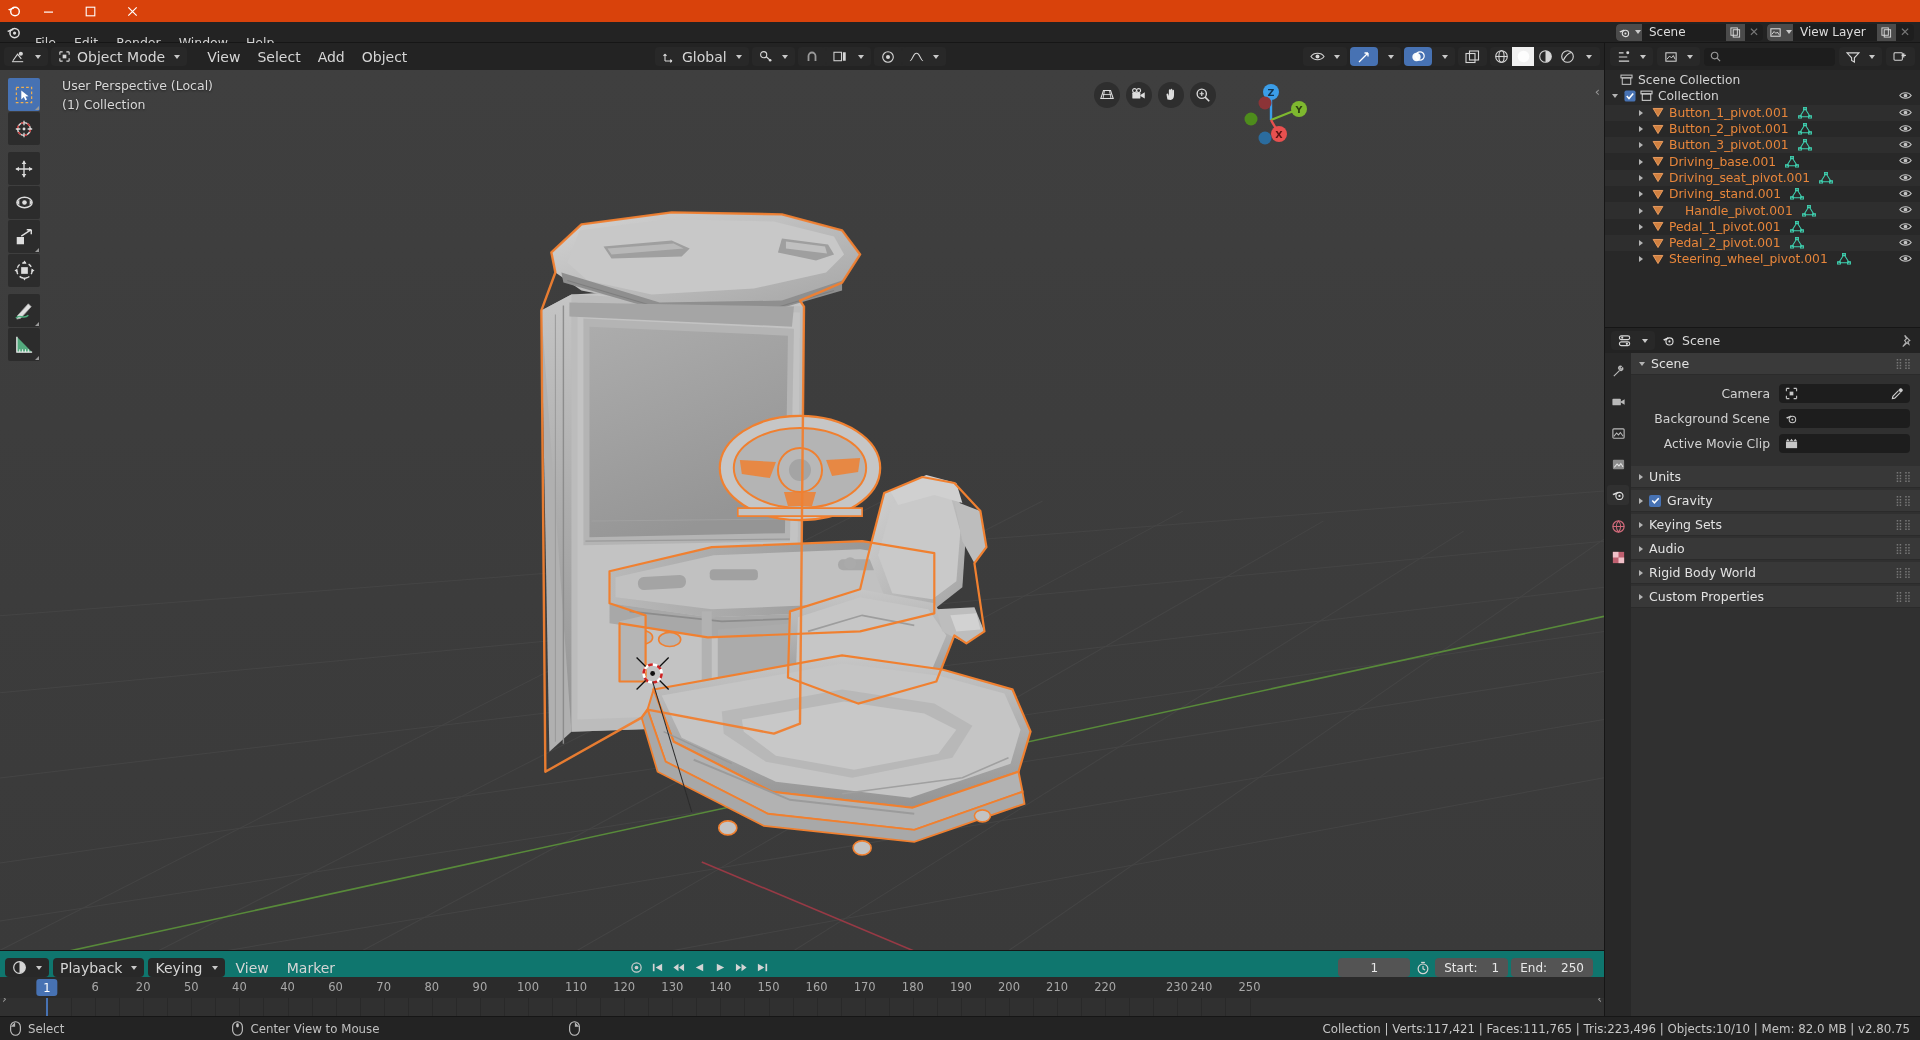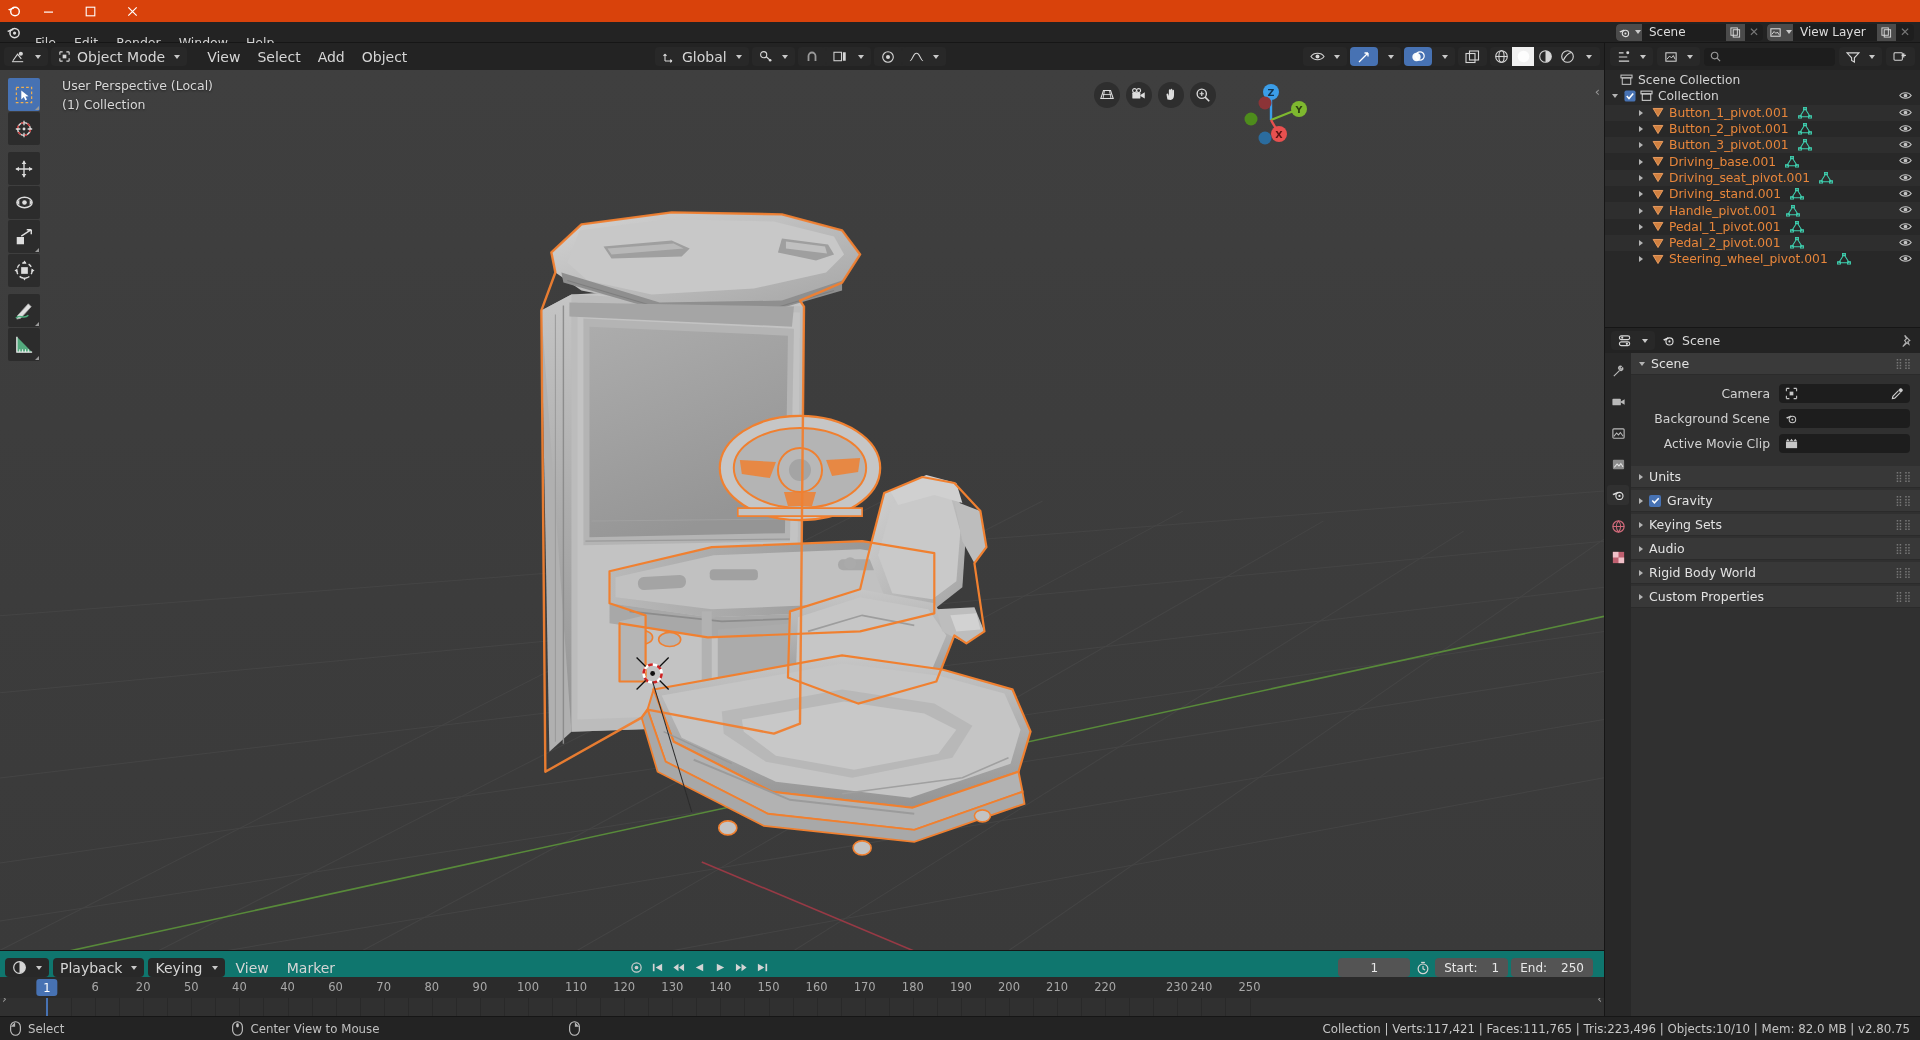--- a/index.html
+++ b/index.html
@@ -1109,21 +1109,21 @@
               <span style="width:26px"></span>
               <span class="ol-disc">
                 <span class="ol-tri"></span>
               </span>
               <span style="width:4px"></span>
               <span style="margin-left:2px;display:flex;align-items:center">
                 <svg width="12" height="11" viewBox="0 0 13 12">
                   <path d="M1.2 1.6 L11.8 1.6 L6.5 10.4 Z" fill="#d08040" stroke="#f0a060" stroke-width="1"></path>
                 </svg>
               </span>
-              <span class="ol-name obj" style="margin-left:5px">Handle_pivot.001</span>
+              <span class="ol-name obj" style="margin-left:21px">Handle_pivot.001</span>
               <span class="ol-mesh-ic">
                 <svg width="14" height="12" viewBox="0 0 15 13">
                   <path d="M7.5 1.6 L13.2 10.6 L1.8 10.6 Z" fill="none" stroke="#3fd0b0" stroke-width="1.1"></path>
                   <rect x="5.9" y="0.5" width="3.2" height="2.4" fill="none" stroke="#3fd0b0" stroke-width="1"></rect>
                   <rect x="0.5" y="9.4" width="3.2" height="2.6" fill="none" stroke="#3fd0b0" stroke-width="1"></rect>
                   <rect x="11.3" y="9.4" width="3.2" height="2.6" fill="none" stroke="#3fd0b0" stroke-width="1"></rect>
                 </svg>
               </span>
               <span class="ol-eye">
                 <svg width="13" height="11" viewBox="0 0 14 11">

